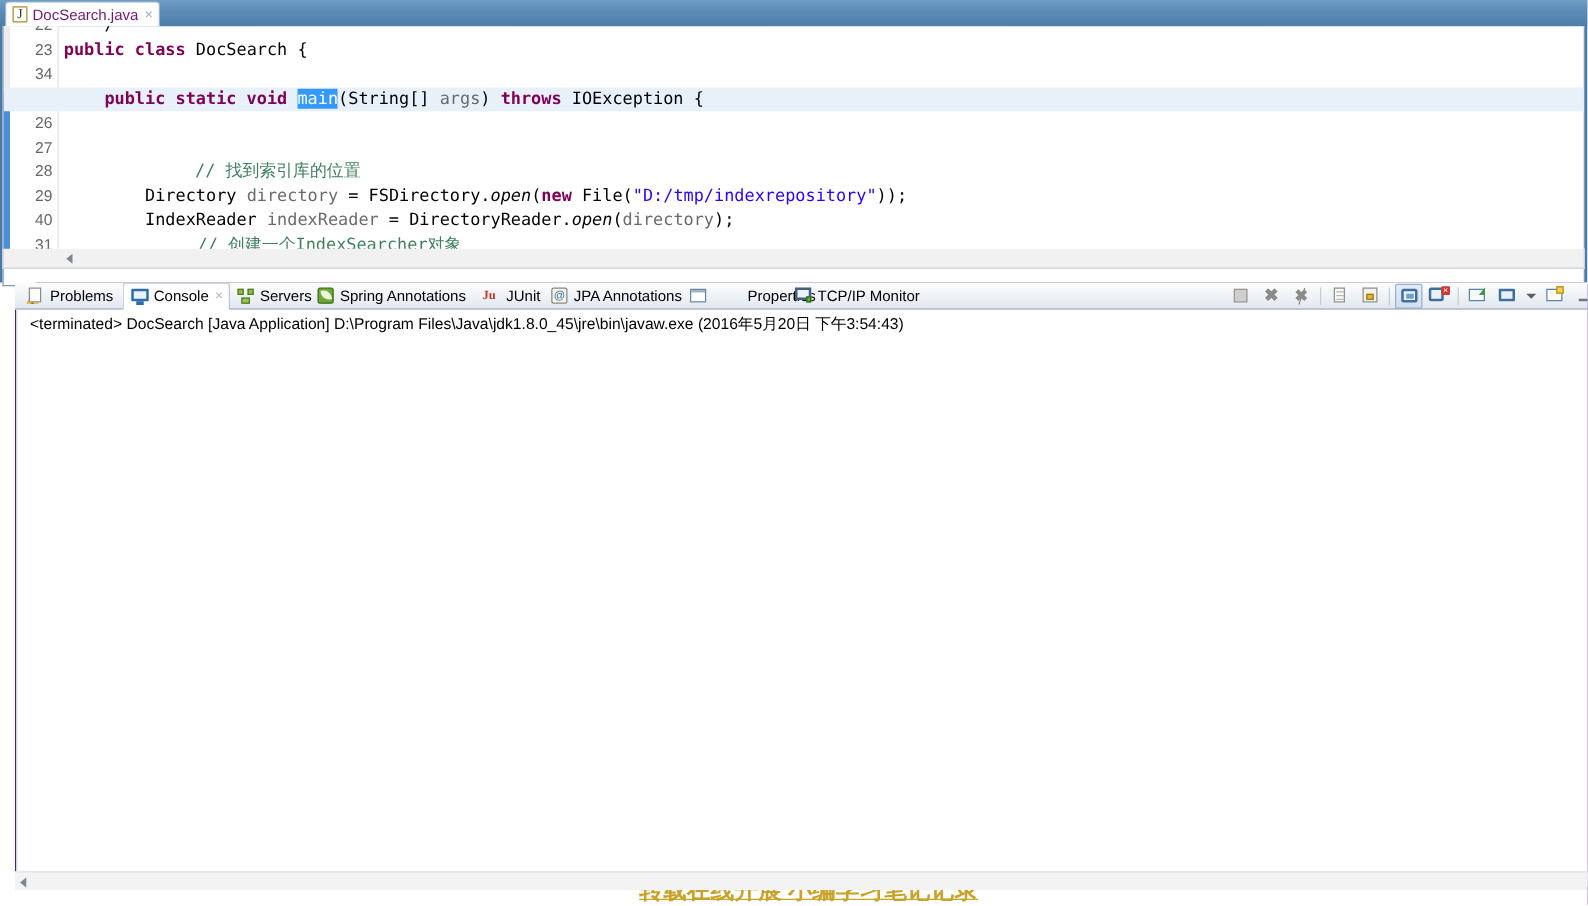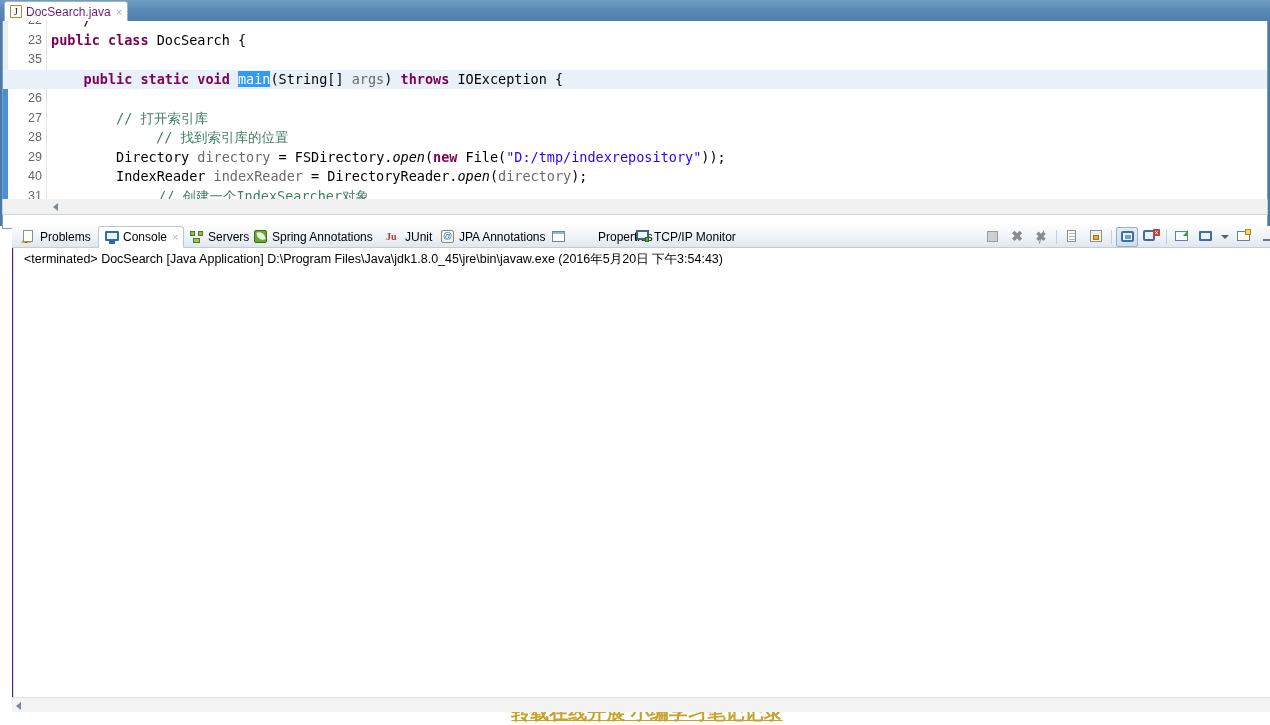--- a/index.html
+++ b/index.html
@@ -580,36 +580,35 @@
     </div>
 
     <div id="code-canvas">
       <div id="change-bar">
         <div class="seg-grey"></div>
         <div class="seg-blue"></div>
       </div>
       <div id="gutter">
           <div class="line" style="position: absolute; top: -10px; width: 44px;"><span class="lineno">22</span></div>
           <div class="line" style="position: absolute; top: 9.5px; width: 44px;"><span class="lineno">23</span></div>
-          <div class="line" style="position: absolute; top: 29px; width: 44px;"><span class="lineno">35</span></div>
+          <div class="line" style="position: absolute; top: 29px; width: 44px;"><span class="lineno">34</span></div>
           <div class="line" style="position: absolute; top: 48.5px; width: 44px;"><span class="lineno">25</span><span class="fold"></span></div>
           <div class="line" style="position: absolute; top: 68px; width: 44px;"><span class="lineno">26</span></div>
           <div class="line" style="position: absolute; top: 87.5px; width: 44px;"><span class="lineno">27</span></div>
           <div class="line" style="position: absolute; top: 107px; width: 44px;"><span class="lineno">28</span></div>
           <div class="line" style="position: absolute; top: 126.5px; width: 44px;"><span class="lineno">29</span></div>
           <div class="line" style="position: absolute; top: 146px; width: 44px;"><span class="lineno">40</span></div>
           <div class="line" style="position: absolute; top: 165.5px; width: 44px;"><span class="lineno">31</span></div>
         </div>
       <div id="code-lines">
           <div class="line" style="position: absolute; top: -10px; left: 0px; width: 1221px;"><span class="code-text"><span class="plain">    /</span></span></div>
           <div class="line" style="position: absolute; top: 9.5px; left: 0px; width: 1221px;"><span class="code-text"><span class="kw">public class </span><span class="plain">DocSearch {</span></span></div>
           <div class="line" style="position: absolute; top: 29px; left: 0px; width: 1221px;"><span class="code-text"><span class="plain"></span></span></div>
           <div class="line highlight" style="position: absolute; top: 48.5px; left: -45px; width: 1266px;"><span class="code-text" style="padding-left: 48px;"><span class="kw">    public static void </span><span class="sel">main</span><span class="plain">(String[] </span><span class="field">args</span><span class="plain">) </span><span class="kw">throws </span><span class="plain">IOException {</span></span></div>
           <div class="line" style="position: absolute; top: 68px; left: 0px; width: 1221px;"><span class="code-text"><span class="plain"></span></span></div>
-          <div class="line" style="position: absolute; top: 87.5px; left: 0px; width: 1221px;"><span class="code-text"><span class="cmt">        // 打开索引库</span></span></div>
           <div class="line" style="position: absolute; top: 107px; left: 0px; width: 1221px; padding-left: 40px;"><span class="code-text"><span class="cmt">        // 找到索引库的位置</span></span></div>
           <div class="line" style="position: absolute; top: 126.5px; left: 0px; width: 1221px;"><span class="code-text"><span class="plain">        Directory </span><span class="field">directory</span><span class="plain"> = FSDirectory.</span><span class="meth">open</span><span class="plain">(</span><span class="kw">new </span><span class="plain">File(</span><span class="str">"D:/tmp/indexrepository"</span><span class="plain">));</span></span></div>
           <div class="line" style="position: absolute; top: 146px; left: 0px; width: 1221px;"><span class="code-text"><span class="plain">        IndexReader </span><span class="field">indexReader</span><span class="plain"> = DirectoryReader.</span><span class="meth">open</span><span class="plain">(</span><span class="field">directory</span><span class="plain">);</span></span></div>
           <div class="line" style="position: absolute; top: 165.5px; left: 0px; width: 1221px; padding-left: 42px;"><span class="code-text"><span class="cmt">        // 创建一个IndexSearcher对象</span></span></div>
         </div>
     </div>
 
     <div id="editor-hscroll">
       <span class="hs-arrow-left"></span>
     </div>

